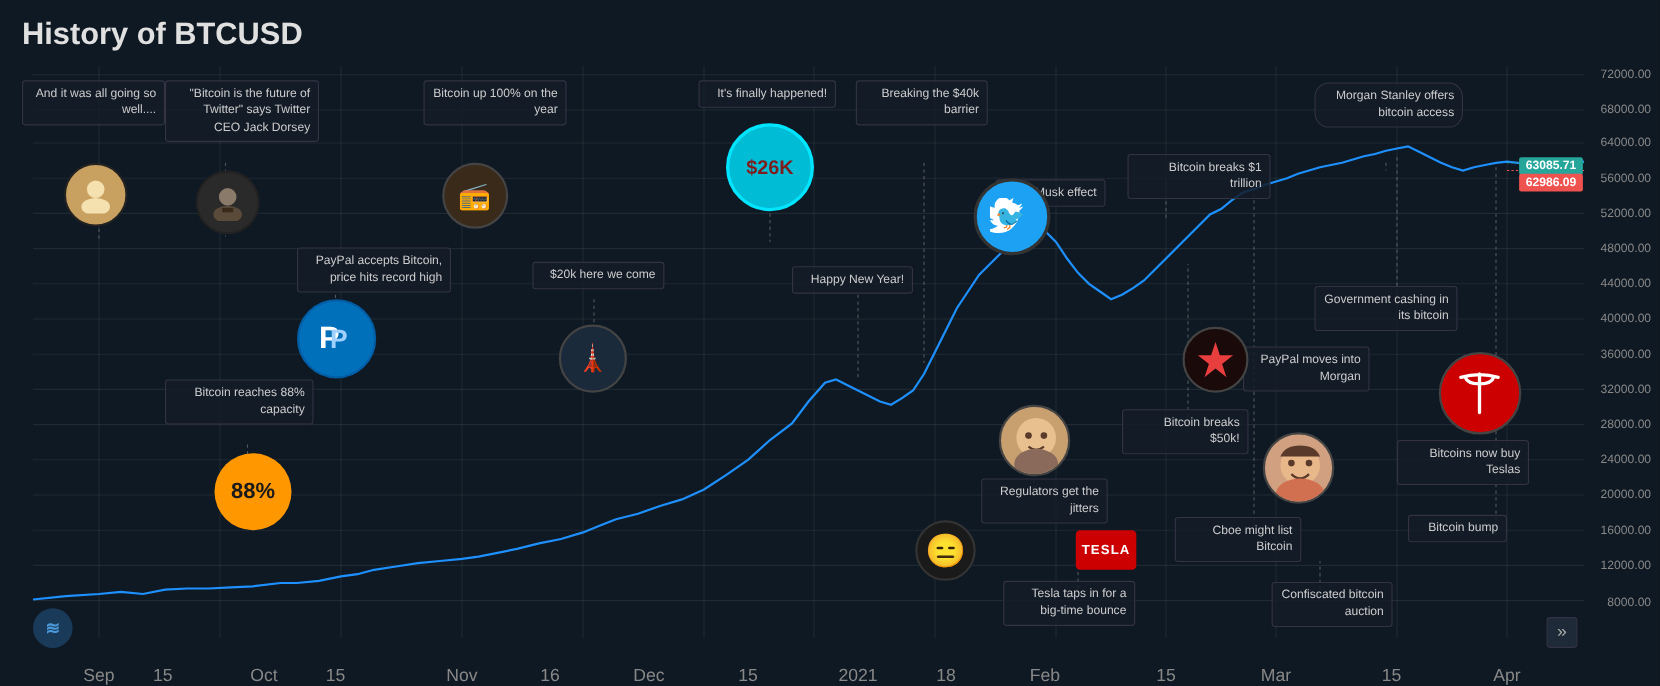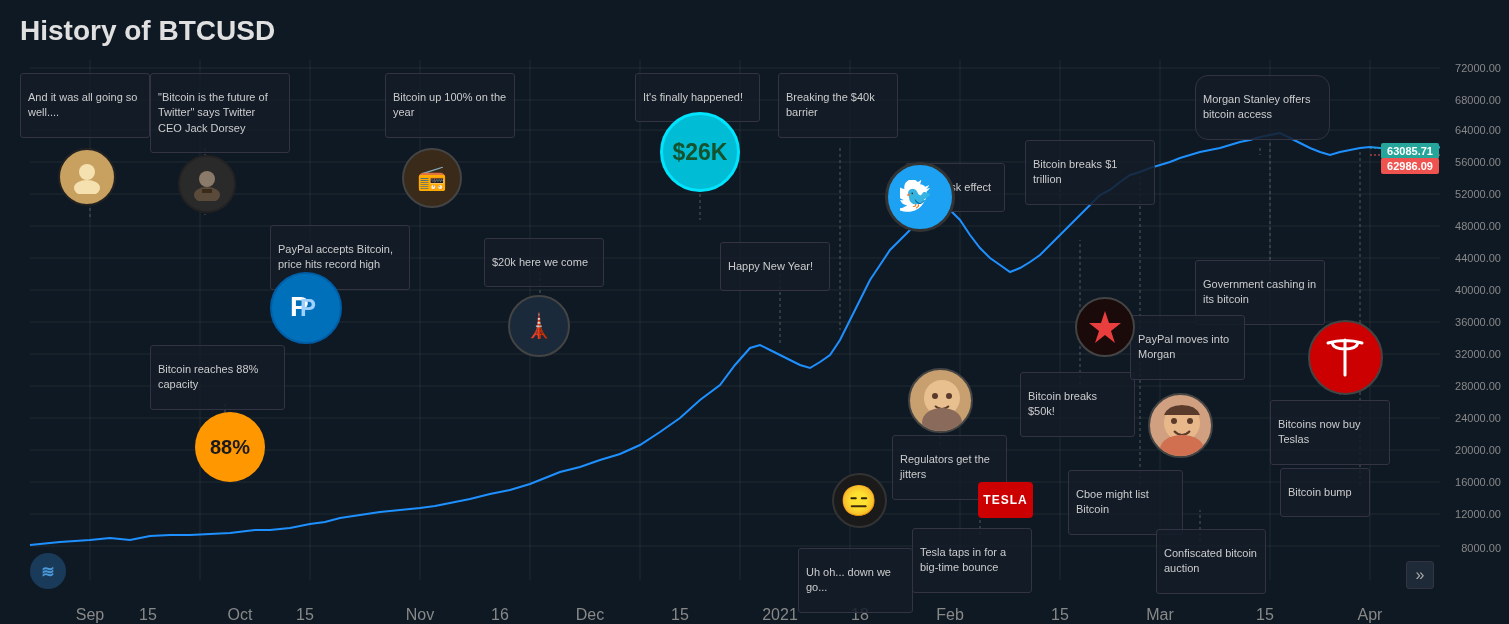--- a/index.html
+++ b/index.html
@@ -42,24 +42,24 @@
       color: #888;
       transform: translateX(-50%);
     }
     
     .annotation {
       position: absolute;
       font-size: 11px;
       color: #ccc;
       background: rgba(20,28,40,0.85);
       border: 1px solid #334;
-      padding: 16px 7px;
+      padding: 4px 7px;
       border-radius: 3px;
       line-height: 1.4;
-      text-align: left;
+      text-align: right;
       max-width: 140px;
     }
     
     .circle-icon {
       position: absolute;
       border-radius: 50%;
       display: flex;
       align-items: center;
       justify-content: center;
       font-size: 13px;
@@ -78,23 +78,23 @@
       border-radius: 2px;
     }
     
     .bubble-26k {
       position: absolute;
       border-radius: 50%;
       background: #00bcd4;
       display: flex;
       align-items: center;
       justify-content: center;
-      font-size: 23px;
+      font-size: 18px;
       font-weight: bold;
-      color: #14532d;
+      color: #7f1d1d;
       width: 80px;
       height: 80px;
       border: 3px solid #00e5ff;
     }
     
     .bubble-88 {
       position: absolute;
       border-radius: 50%;
       background: #ff9800;
       display: flex;
@@ -490,21 +490,20 @@
   <div class="annotation" style="left: 1270px; top: 400px; width: 120px;">Bitcoins now buy Teslas</div>
 
   <div class="annotation" style="left: 1068px; top: 470px; width: 115px;">Cboe might list Bitcoin</div>
 
   <div class="annotation" style="left: 1280px; top: 468px; width: 90px;">Bitcoin bump</div>
 
   <div class="annotation" style="left: 912px; top: 528px; width: 120px;">Tesla taps in for a big-time bounce</div>
 
   <div class="annotation" style="left: 1156px; top: 529px; width: 110px;">Confiscated bitcoin auction</div>
 
-  <div class="annotation" style="left: 798px; top: 548px; width: 115px;">Uh oh... down we go...</div>
 
   <div class="circle-icon" style="left: 58px; top: 148px; width: 58px; height: 58px; background: #c8a060;">
     <svg width="34" height="34" viewBox="0 0 34 34">
       <circle cx="17" cy="12" r="8" fill="#f5e0b0"></circle>
       <ellipse cx="17" cy="28" rx="13" ry="8" fill="#f5e0b0"></ellipse>
     </svg>
   </div>
 
   <div class="circle-icon" style="left: 178px; top: 155px; width: 58px; height: 58px; background: #2a2a2a;">
     <svg width="34" height="34" viewBox="0 0 34 34">

